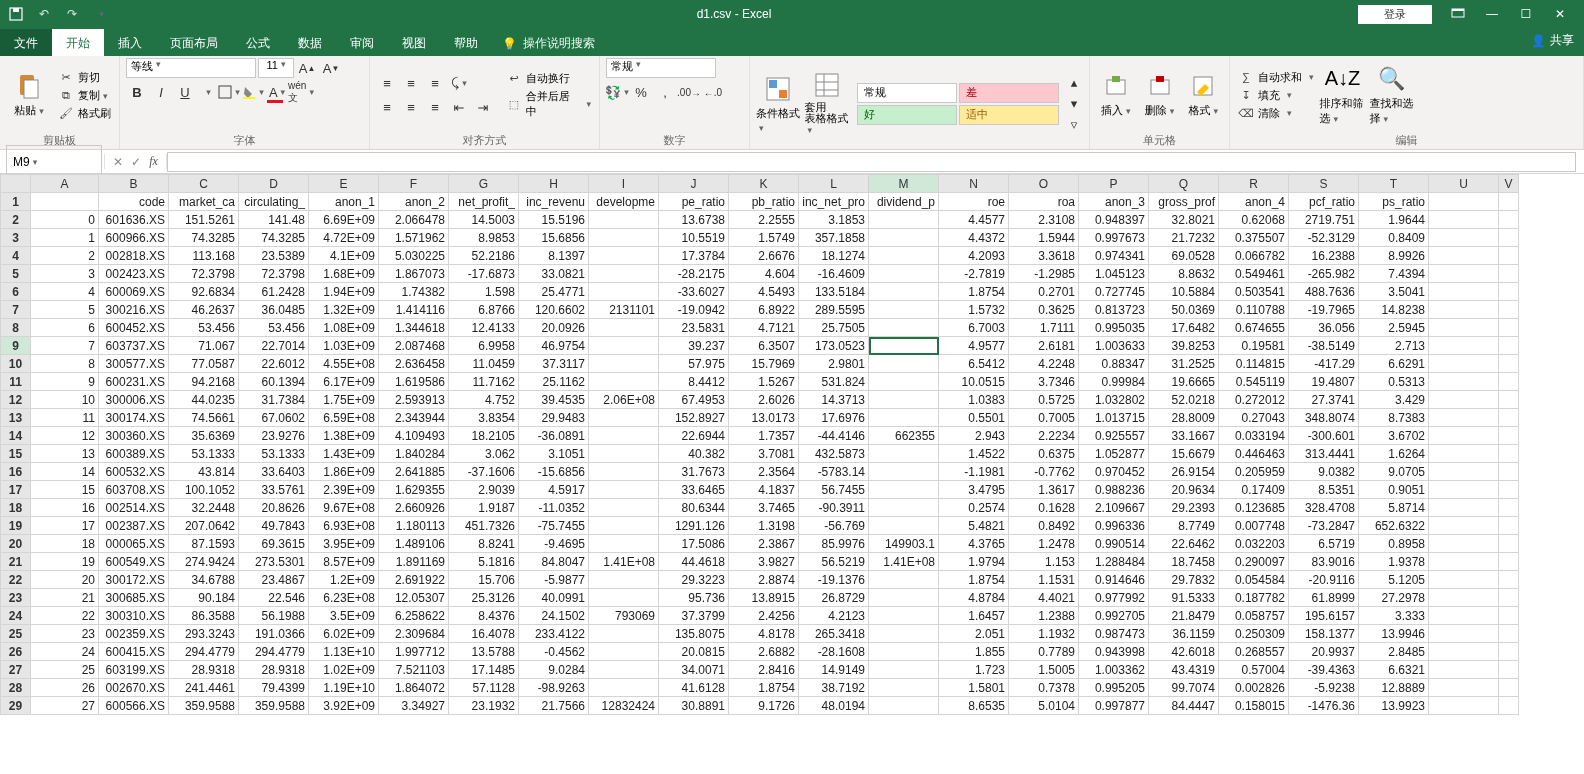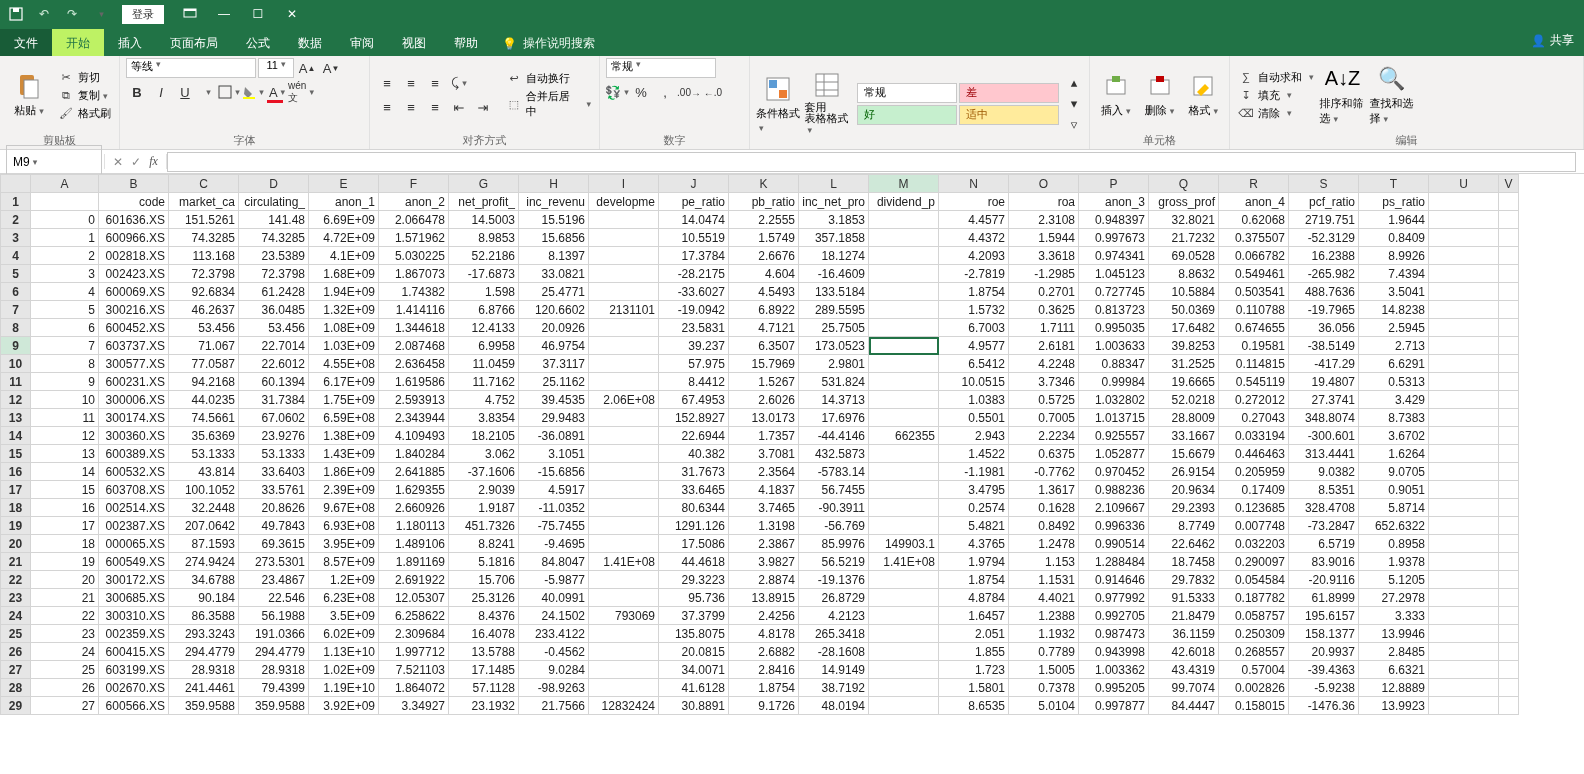--- a/index.html
+++ b/index.html
@@ -2,26 +2,26 @@
 <html><head>
 <meta charset="utf-8">
 <style>
   * { box-sizing: border-box; margin: 0; padding: 0; font-family: "Microsoft YaHei", "Segoe UI", sans-serif; }
   body { background: #fff; width: 1584px; height: 774px; overflow: hidden; font-size: 12px; }
   .titlebar { height: 28px; background: #217346; display: flex; align-items: center; color: #fff; }
   .qat { display: flex; align-items: center; gap: 12px; padding: 0 8px; }
   .qat .icon, .win-controls .icon { width: 16px; height: 16px; display:flex; align-items:center; justify-content:center; }
   .titlebar-title { flex: 1; text-align: center; font-size: 12px; }
   .win-right { display:flex; align-items:center; gap:8px; padding:0 6px; }
-  .login-btn { background: #fff; color:#333; padding: 2px 10px; font-size:11px; }
+  .login-btn { background: #fff; color:#333; padding: 2px 26px; font-size:11px; }
   .win-controls { display:flex; gap:18px; padding:0 10px; color:#fff; }
 
   .tabs-row { height: 28px; background: #217346; display:flex; align-items:flex-end; color:#fff; font-size:12px; position:relative; }
   .tab { padding: 6px 14px 4px; cursor:default; }
-  .tab.active { background:#bef264; color:#217346; }
+  .tab.active { background:#ffffff; color:#217346; }
   .tab.file { background:#185c37; }
   .tell-me { display:flex; align-items:center; gap:6px; padding: 4px 10px; color:#eaf7ee; }
   .share { position:absolute; right:10px; top:4px; color:#fff; display:flex; align-items:center; gap:4px; }
 
   .ribbon { height: 94px; background:#f3f2f1; border-bottom:1px solid #d5d5d5; display:flex; }
   .group { display:flex; flex-direction:column; border-right:1px solid #e1e1e1; padding:2px 6px 0; }
   .group-body { flex:1; display:flex; align-items:center; gap:4px; }
   .group-label { text-align:center; font-size:11px; color:#666; padding:1px 0; }
   .big-btn { display:flex; flex-direction:column; align-items:center; justify-content:center; width:46px; gap:3px; font-size:11px; }
   .big-btn .glyph { width:28px; height:28px; display:flex; align-items:center; justify-content:center; }
@@ -70,20 +70,21 @@
     <span class="icon">
         <svg width="14" height="14">
           <rect x="1" y="1" width="12" height="12" fill="none" stroke="#fff" stroke-width="1.2"></rect>
           <rect x="4" y="1" width="6" height="4" fill="#fff"></rect>
         </svg>
       </span>
     <span class="icon" style="color:#cde8d6;">↶</span>
     <span class="icon" style="color:#cde8d6;">↷</span>
     <span class="icon dd-caret"></span>
   </div>
+  <div class="titlebar-title">d1.csv  -  Excel</div>
   <div class="win-right">
     <div class="login-btn">登录</div>
     <div class="win-controls">
       <span class="icon">
           <svg width="14" height="12">
             <rect x="1" y="1" width="12" height="8" fill="none" stroke="#fff"></rect>
             <rect x="1" y="1" width="12" height="2" fill="#fff"></rect>
           </svg>
         </span>
       <span class="icon">—</span>
@@ -426,21 +427,21 @@
           <th class="rowhdr">2</th>
           <td>0</td>
           <td class="txt">601636.XS</td>
           <td class="">151.5261</td>
           <td class="">141.48</td>
           <td class="">6.69E+09</td>
           <td class="">2.066478</td>
           <td class="">14.5003</td>
           <td class="">15.5196</td>
           <td class=""></td>
-          <td class="">14.0474</td>
+          <td class="">13.6738</td>
           <td class="">2.2555</td>
           <td class="">3.1853</td>
           <td class=""></td>
           <td class="">4.4577</td>
           <td class="">2.3108</td>
           <td class="">0.948397</td>
           <td class="">32.8021</td>
           <td class="">0.62068</td>
           <td class="">2719.751</td>
           <td class="">1.9644</td>

